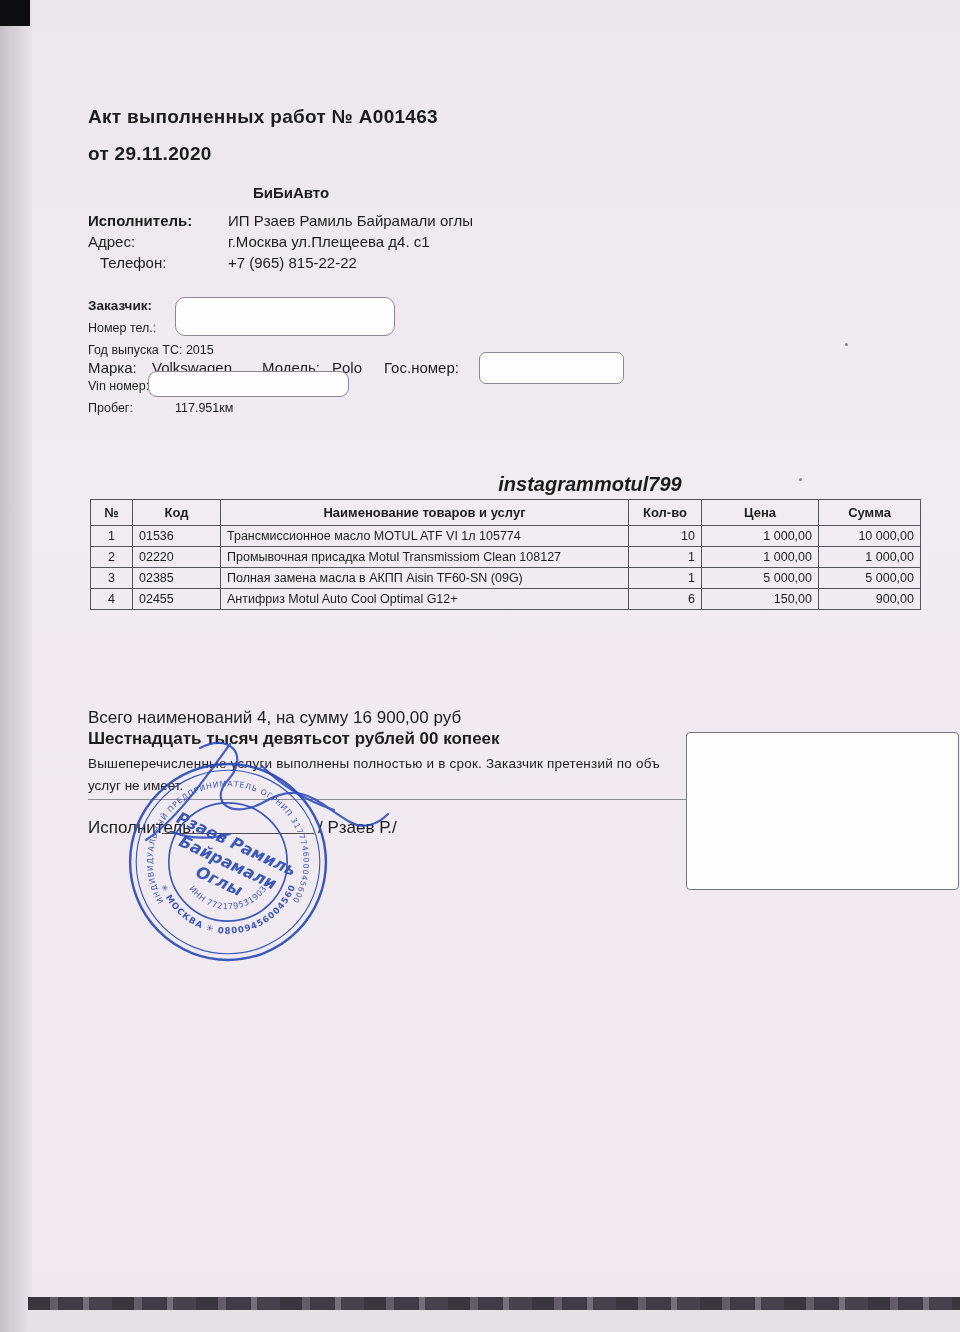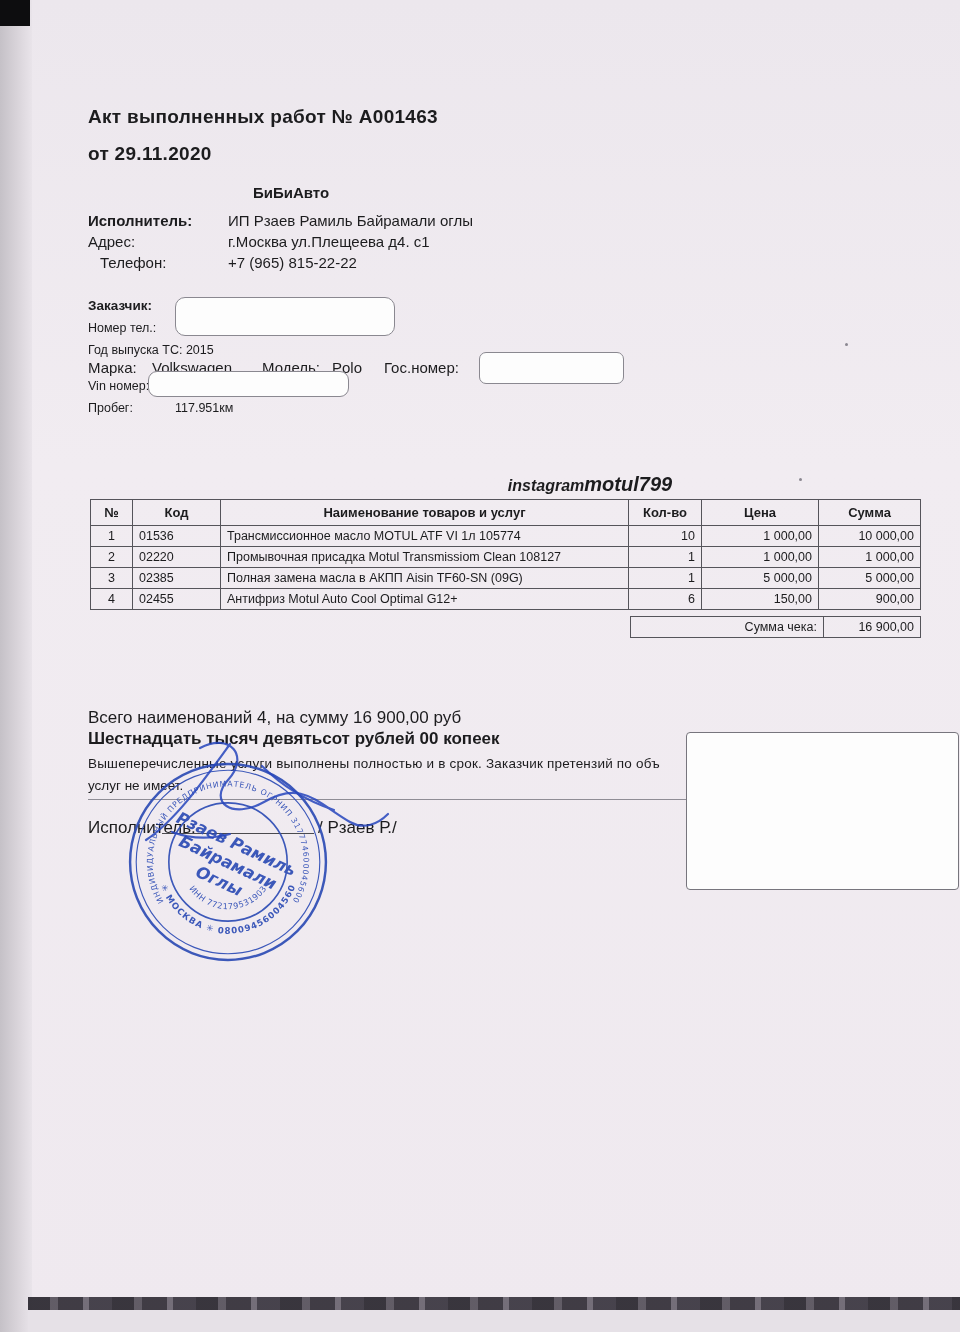--- a/index.html
+++ b/index.html
@@ -62,21 +62,21 @@
   <div class="abs fs125" style="left:88px;top:379px;">Vin номер:</div>
   <div class="abs fs125" style="left:88px;top:401px;">Пробег:</div>
   <div class="abs fs125" style="left:175px;top:401px;">117.951км</div>
 
   <div class="redact" style="left:175px;top:297px;width:218px;height:37px;border-radius:10px;"></div>
   <div class="redact" style="left:479px;top:352px;width:143px;height:30px;border-radius:7px;"></div>
   <div class="redact" style="left:148px;top:371px;width:199px;height:24px;border-radius:9px;"></div>
   <div class="redact" style="left:686px;top:732px;width:271px;height:156px;border-radius:4px;border-color:#77757d;"></div>
 
   <div class="abs" style="left:400px;top:473px;width:380px;text-align:center;">
-    <span class="bi" style="font-size:16px;">instagram</span><span class="bi" style="font-size:20px;">motul799</span>
+    <span class="bi" style="font-size:20px;">instagram</span><span class="bi" style="font-size:20px;">motul799</span>
   </div>
 
   <table class="items">
     <colgroup>
         <col style="width:42px">
         <col style="width:88px">
         <col style="width:408px">
         <col style="width:73px">
         <col style="width:117px">
         <col style="width:102px">
@@ -126,24 +126,20 @@
       </tr>
     </tbody>
   </table>
 
   <table class="totals">
     <colgroup>
         <col style="width:193px">
         <col style="width:97px">
       </colgroup>
     <tbody>
-      <tr>
-        <td class="r">Сумма чека:</td>
-        <td class="r">16 900,00</td>
-      </tr>
     </tbody>
   </table>
 
   <div class="abs fs13" style="left:88px;top:708px;">Всего наименований 4, на сумму 16 900,00 руб</div>
   <div class="abs b fs13" style="left:88px;top:729px;">Шестнадцать тысяч девятьсот рублей 00 копеек</div>
   <div class="abs fs135" style="left:88px;top:756px;letter-spacing:.2px;">Вышеперечисленные услуги выполнены полностью и в срок. Заказчик претензий по объ</div>
   <div class="abs fs135" style="left:88px;top:778px;">услуг не имеет.</div>
   <div class="rule" style="left:88px;top:799px;width:598px;"></div>
   <div class="abs fs13" style="left:88px;top:818px;">Исполнитель:</div>
   <div class="rule" style="left:162px;top:833px;width:152px;border-top-color:#4a4a4e;"></div>

